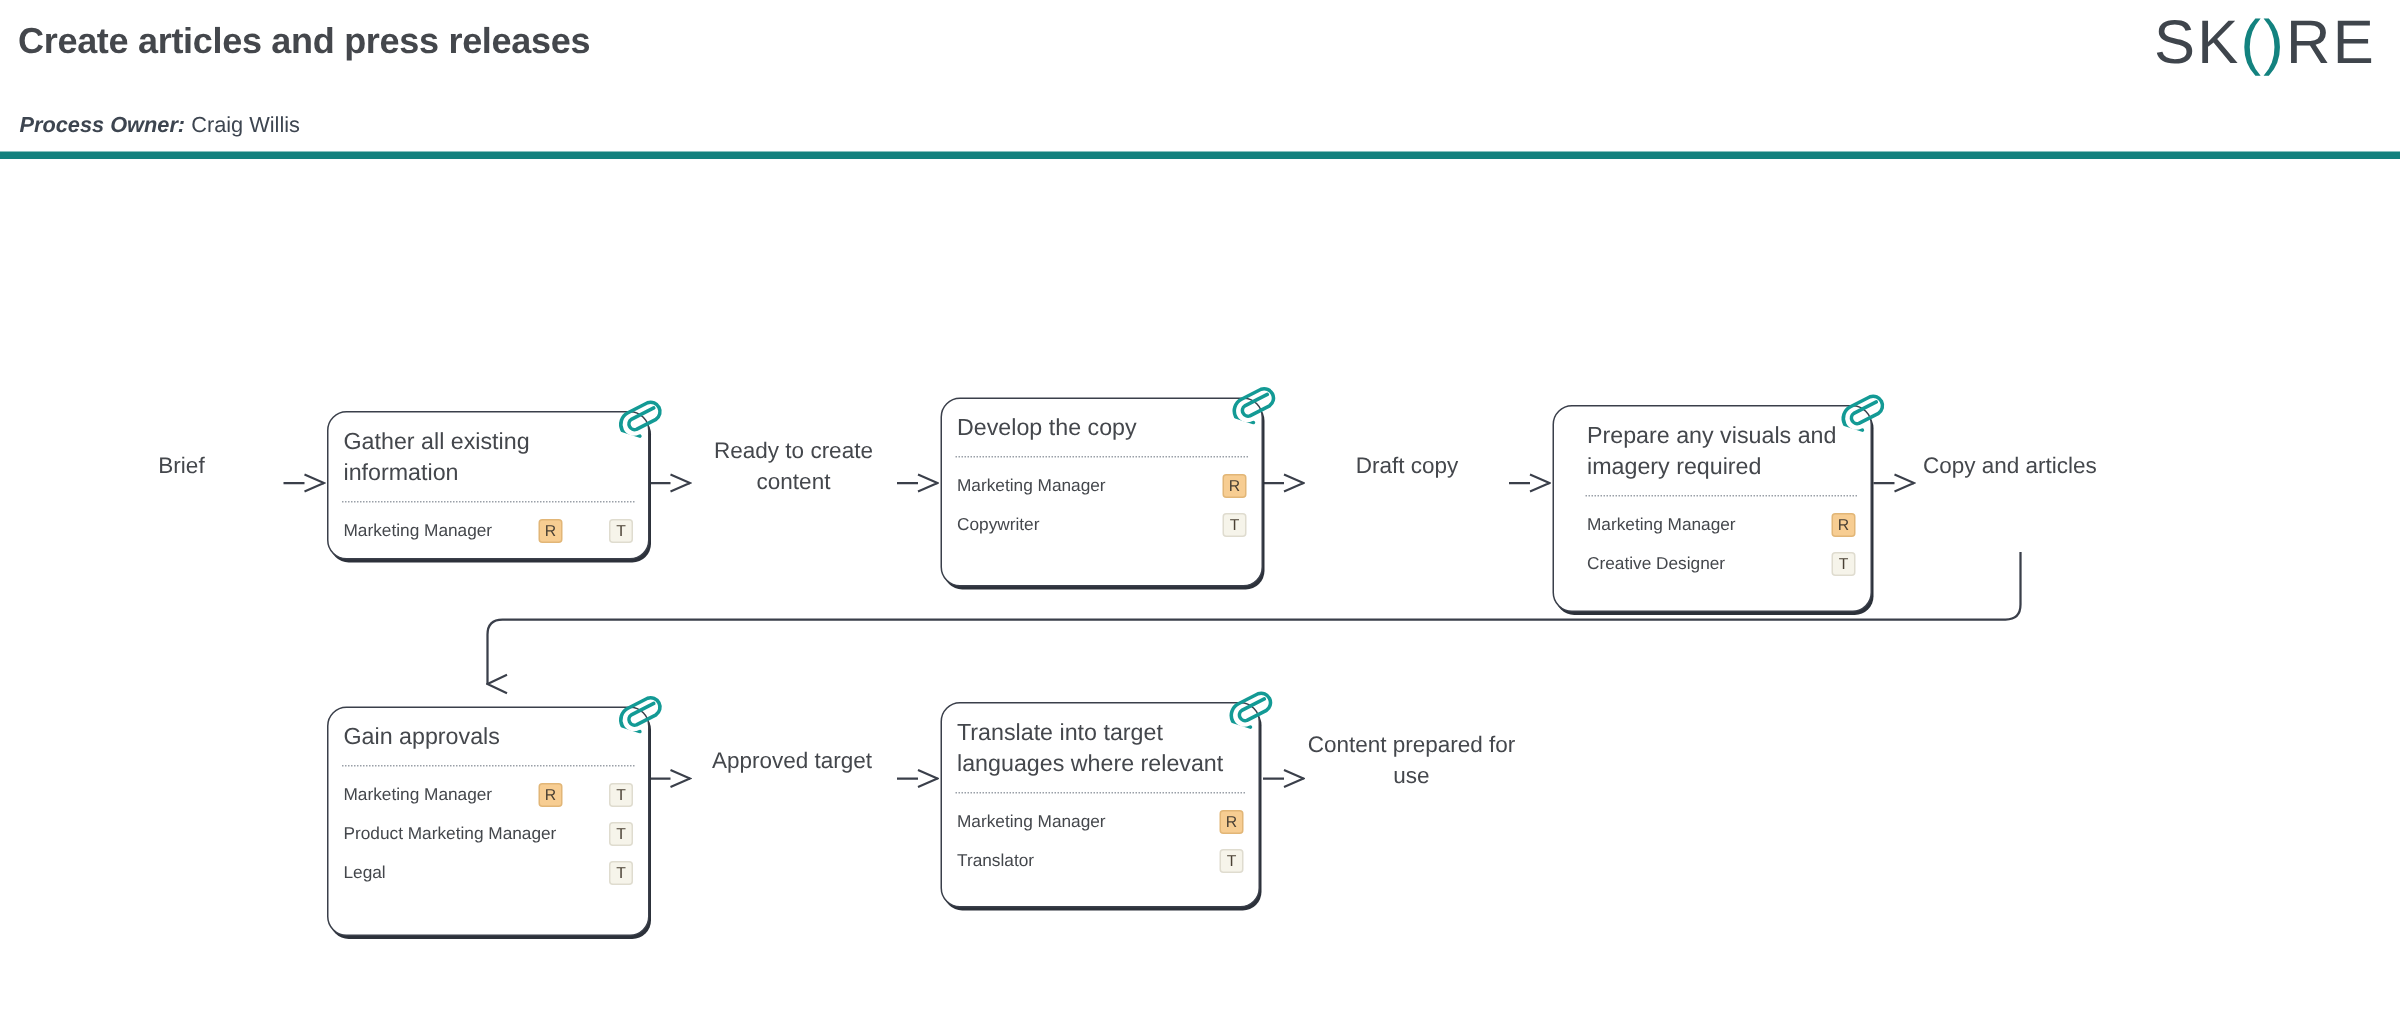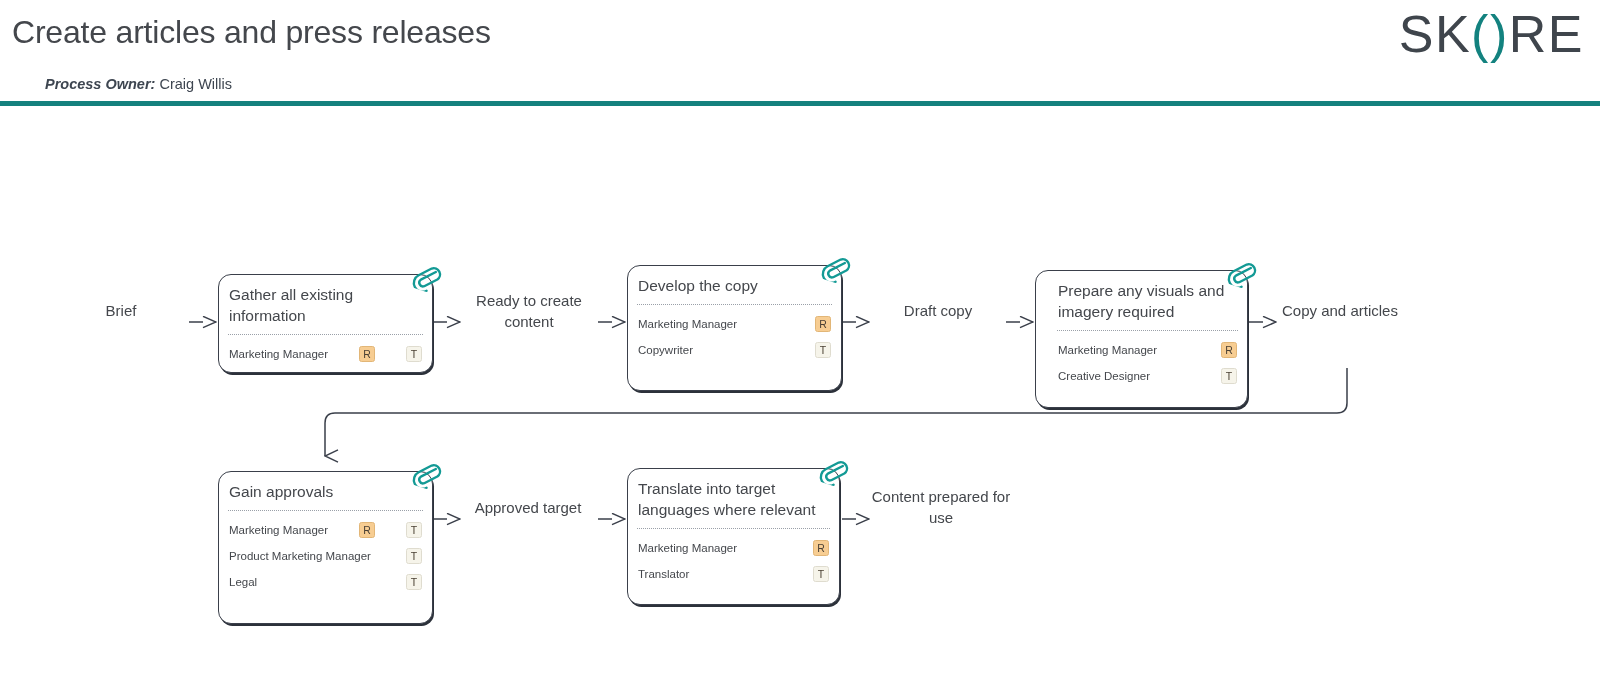--- a/index.html
+++ b/index.html
@@ -11,32 +11,32 @@
     font-family:"Liberation Sans", sans-serif;
     color:#3d4550;
     position:relative;
     overflow:hidden;
   }
 
   
   .header { position:absolute; left:0; top:0; width:1600px; height:106px; }
   .title {
     position:absolute; left:12px; top:14px;
-    font-size:32px; font-weight:400; color:#44474c;
+    font-size:24px; font-weight:700; color:#44474c;
     letter-spacing:-0.2px; white-space:nowrap;
   }
   .owner-line {
     position:absolute; left:13px; top:76px;
     font-size:14.5px; color:#3d4550; white-space:nowrap;
   }
-  .owner-label { font-weight:bold; font-style:italic;margin-left:32px; }
+  .owner-label { font-weight:bold; font-style:italic; }
   .owner-name { font-weight:400; font-style:normal; }
   .brand {
     position:absolute; right:16px; top:8px;
-    font-size:52px; font-weight:400; letter-spacing:1.5px;
+    font-size:41px; font-weight:400; letter-spacing:1.5px;
     color:#3f454c; white-space:nowrap; line-height:1;
     font-family:"Liberation Sans", sans-serif;
   }
   .brand .paren { color:#13827f; }
   .rule {
     position:absolute; left:0; top:101px; width:1600px; height:5px;
     background:#14817e;
   }
 
   

